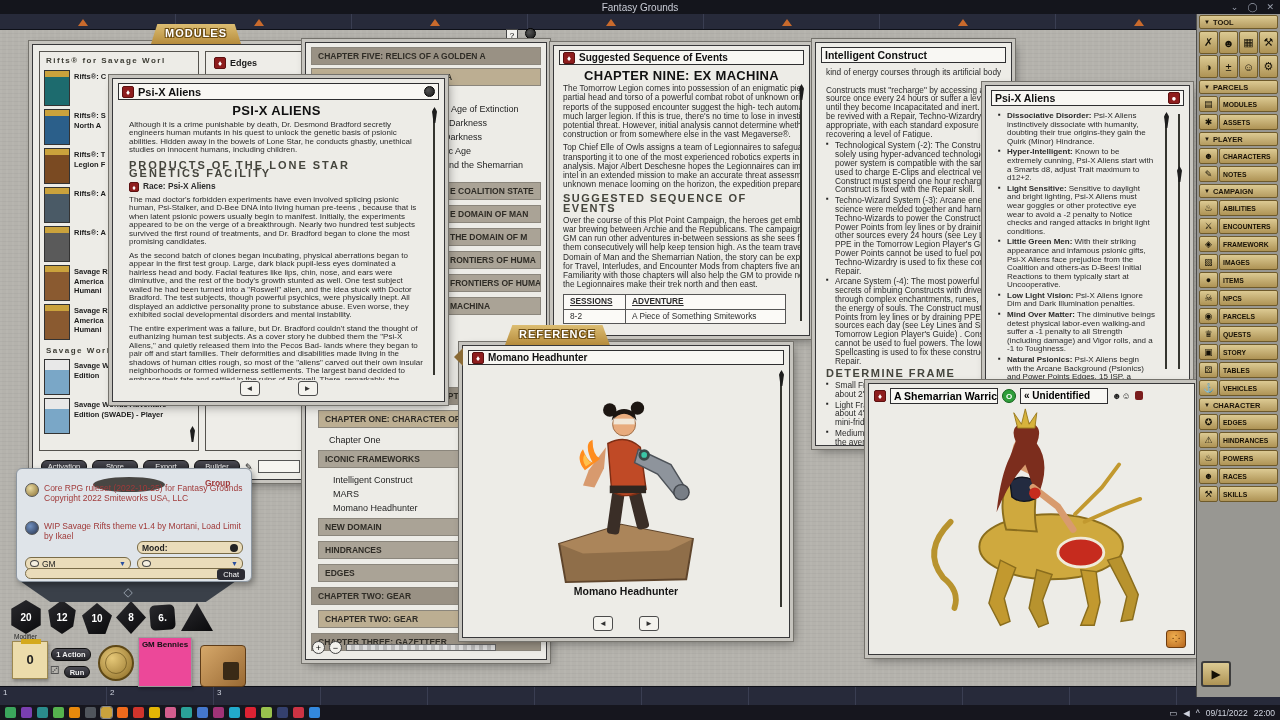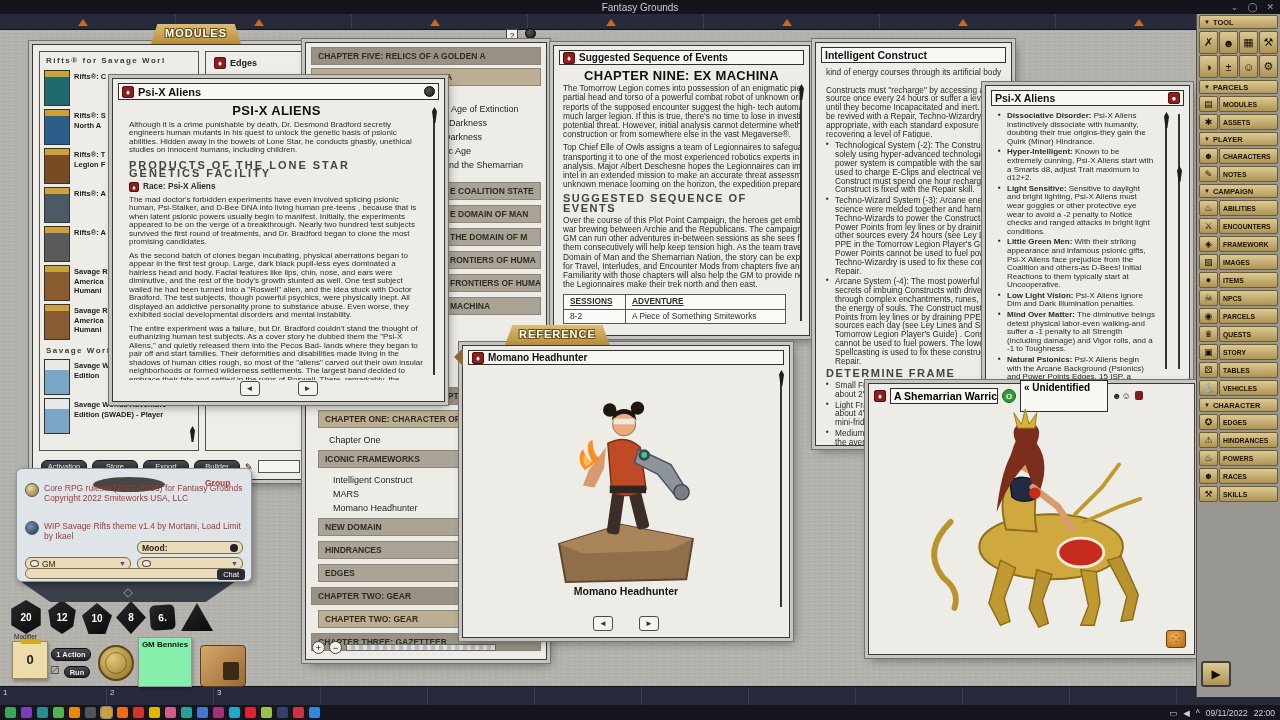--- a/index.html
+++ b/index.html
@@ -384,21 +384,21 @@
   </div>
   <div class="vline" style="right:7px;top:26px;bottom:30px"></div>
   <div class="needle" style="right:5px;top:24px"></div>
 </div>
 
 <div class="win" style="left:868px;top:383px;width:327px;height:272px;z-index:8">
   <div style="display:flex;align-items:center;gap:4px;margin:3px 5px;height:17px">
     <span class="ric">♦</span>
     <span style="flex:0 0 108px;height:16px;background:#f8f7f3;border:1px solid #2e2e30;font-weight:bold;font-size:10.5px;padding:1px 3px;white-space:nowrap;overflow:hidden">A Shemarrian Warric</span>
     <span style="width:14px;height:14px;border-radius:50%;background:#2f9e3a;border:1px solid #14621c;color:#fff;font-size:8px;font-weight:bold;text-align:center;line-height:13px">O</span>
-    <span style="flex:0 0 88px;height:32px;background:#f8f7f3;border:1px solid #2e2e30;font-weight:bold;font-size:10px;padding:1px 3px;white-space:nowrap;overflow:hidden">« Unidentified</span>
+    <span style="flex:0 0 88px;height:16px;background:#f8f7f3;border:1px solid #2e2e30;font-weight:bold;font-size:10px;padding:1px 3px;white-space:nowrap;overflow:hidden">« Unidentified</span>
     <span style="font-size:9px;color:#222">☻☺</span>
     <span style="width:8px;height:9px;background:#7a1d1d;border-radius:2px;position:relative"></span>
   </div>
   <div style="display:flex;justify-content:center">
     <svg width="290" height="224" viewBox="0 0 290 234">
       <path d="M60,120 Q30,150 52,178 Q70,192 64,210" fill="none" stroke="#b8932e" stroke-width="6" stroke-linecap="round"></path>
       <ellipse cx="165" cy="146" rx="75" ry="34" fill="#cfa93e" stroke="#8a6d1d" stroke-width="2"></ellipse>
       <ellipse cx="196" cy="152" rx="24" ry="15" fill="#c62b1e" stroke="#f0ead8" stroke-width="3"></ellipse>
       <polygon points="112,160 100,205 112,228 122,224 116,200 128,168" fill="#c2992f" stroke="#8a6d1d" stroke-width="1.5"></polygon>
       <polygon points="150,170 142,210 152,230 162,226 156,202 166,175" fill="#b8932e" stroke="#8a6d1d" stroke-width="1.5"></polygon>
@@ -472,21 +472,21 @@
 <div class="abs" style="left:12px;top:641px;width:36px;height:38px;background:#ecdcab;border:1px solid #9c8850;box-shadow:1px 2px 3px rgba(0,0,0,.3);z-index:10">
   <div style="position:absolute;left:8px;top:-3px;width:20px;height:5px;background:#d4a91c"></div>
   <div style="text-align:center;font-size:13px;font-weight:bold;color:#222;line-height:36px">0</div>
 </div>
 <div class="abs" style="left:51px;top:648px;width:40px;height:13px;background:linear-gradient(#4a4a52,#232328);border:1px solid #111;border-radius:6px;color:#eee;font-size:7.5px;font-weight:bold;text-align:center;line-height:12px;z-index:10">1 Action</div>
 <div class="abs" style="left:50px;top:664px;font-size:11px;color:#555;z-index:10">⚂</div>
 <div class="abs" style="left:64px;top:666px;width:26px;height:12px;background:linear-gradient(#4a4a52,#232328);border:1px solid #111;border-radius:6px;color:#eee;font-size:7.5px;font-weight:bold;text-align:center;line-height:11px;z-index:10">Run</div>
 <div class="abs" style="left:98px;top:645px;width:36px;height:36px;border-radius:50%;background:radial-gradient(circle at 38% 35%,#e6c878,#8a6a24);border:2px solid #5e4816;z-index:10">
   <div style="position:absolute;inset:5px;border-radius:50%;border:1px solid #5e4816;opacity:.6"></div>
 </div>
-<div class="abs" style="left:138px;top:637px;width:54px;height:50px;background:#86efac;border:1px solid #999;box-shadow:1px 2px 3px rgba(0,0,0,.3);z-index:10;text-align:center;font-size:8px;font-weight:bold;color:#111;padding-top:2px">GM Bennies</div>
+<div class="abs" style="left:138px;top:637px;width:54px;height:50px;background:#ec4899;border:1px solid #999;box-shadow:1px 2px 3px rgba(0,0,0,.3);z-index:10;text-align:center;font-size:8px;font-weight:bold;color:#111;padding-top:2px">GM Bennies</div>
 <div class="abs" style="left:200px;top:645px;width:46px;height:42px;background:linear-gradient(135deg,#d6a86a,#9a6a34);border:1px solid #5e3c18;border-radius:4px;z-index:10">
   <div style="position:absolute;right:6px;bottom:6px;width:16px;height:18px;background:#3a2a16;border-radius:2px"></div>
 </div>
 
 <div id="sidebar" class="abs">
   <div class="sb-h">
       <span class="ar">▼</span>
       <span>TOOL</span>
     </div>
   <div class="sb-grid">

